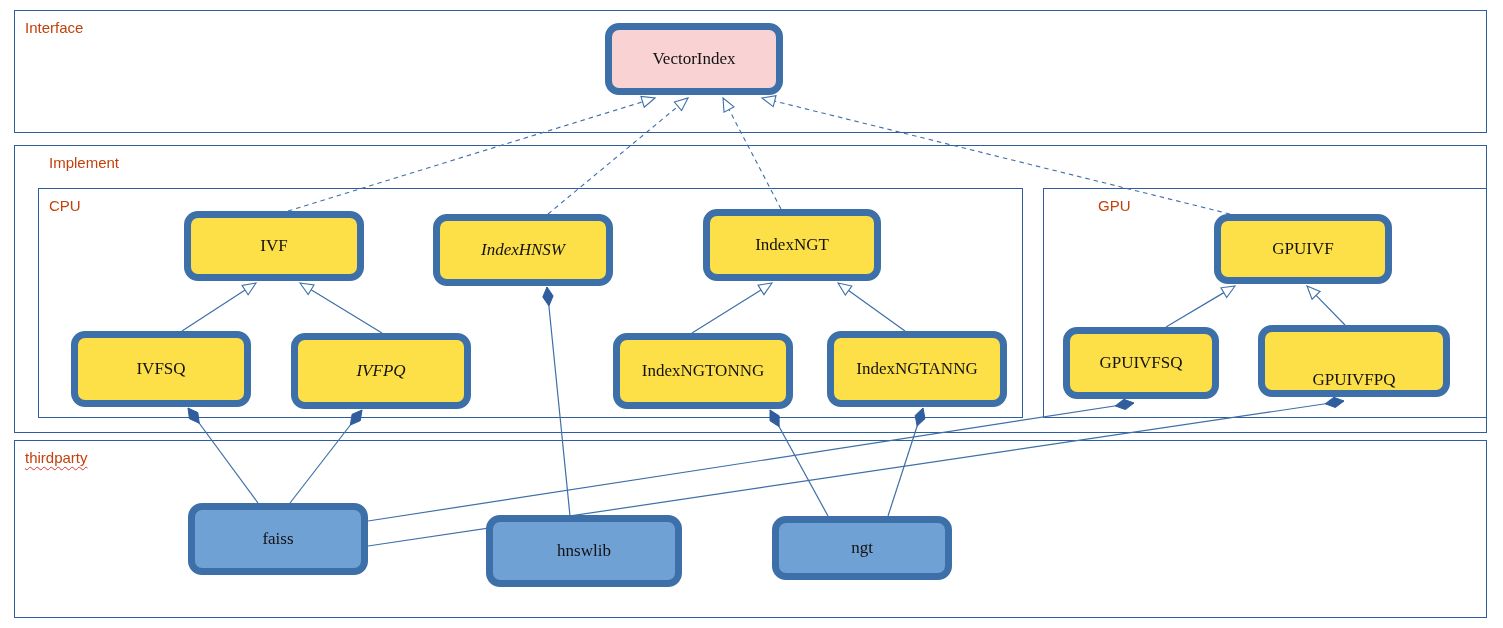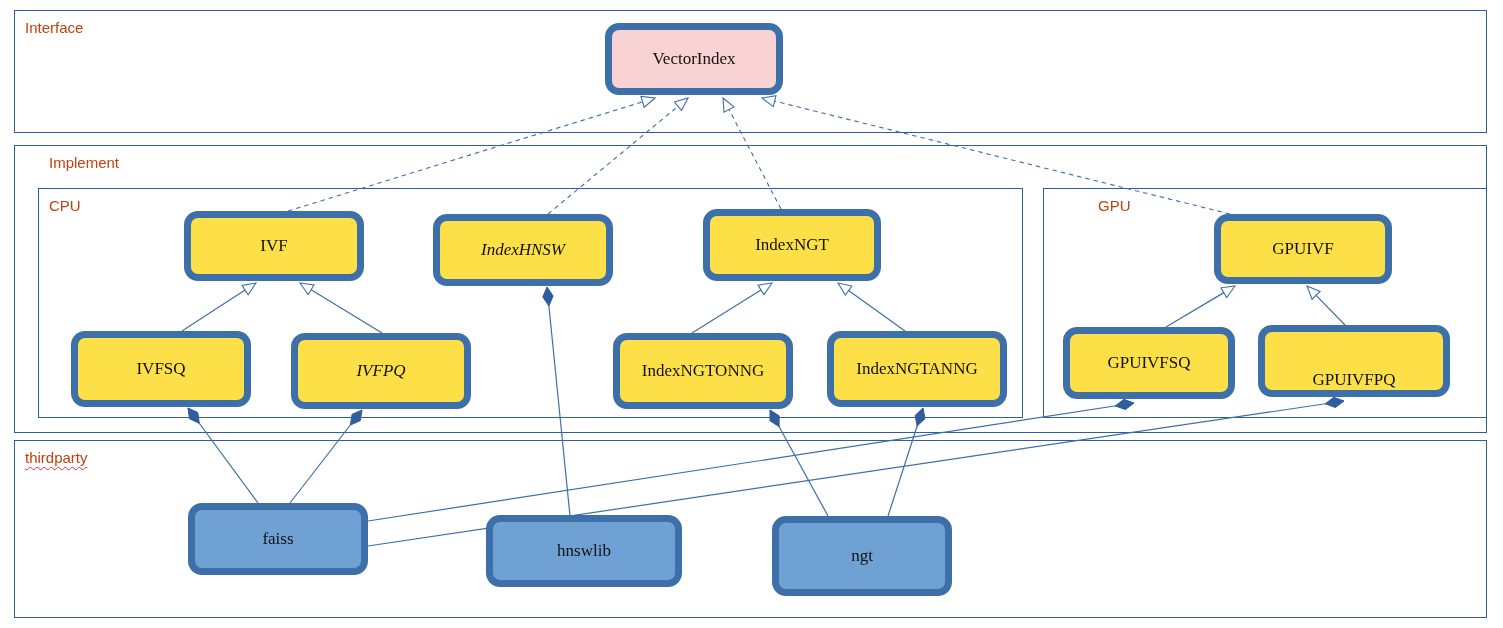--- a/index.html
+++ b/index.html
@@ -148,30 +148,30 @@
       </div>
       <div class="node kind-impl" style="left: 291px; top: 333px; width: 180px; height: 76px; border-color: rgb(61, 111, 168); font-style: italic;">
         <span>IVFPQ</span>
       </div>
       <div class="node kind-impl" style="left: 613px; top: 333px; width: 180px; height: 76px; border-color: rgb(61, 111, 168); text-align: center;">
         <span>IndexNGTONNG</span>
       </div>
       <div class="node kind-impl" style="left: 827px; top: 331px; width: 180px; height: 76px; border-color: rgb(61, 111, 168);">
         <span>IndexNGTANNG</span>
       </div>
-      <div class="node kind-impl" style="left: 1063px; top: 327px; width: 172px; height: 72px; border-color: rgb(61, 111, 168);">
+      <div class="node kind-impl" style="left: 1063px; top: 327px; width: 156px; height: 72px; border-color: rgb(61, 111, 168);">
         <span>GPUIVFSQ</span>
       </div>
       <div class="node kind-impl" style="left: 1258px; top: 325px; width: 192px; height: 72px; border-color: rgb(61, 111, 168); align-items: flex-end;">
         <span>GPUIVFPQ</span>
       </div>
       <div class="node kind-third" style="left: 188px; top: 503px; width: 180px; height: 72px; border-color: rgb(61, 111, 168);">
         <span>faiss</span>
       </div>
       <div class="node kind-third" style="left: 486px; top: 515px; width: 196px; height: 72px; border-color: rgb(61, 111, 168);">
         <span>hnswlib</span>
       </div>
-      <div class="node kind-third" style="left: 772px; top: 516px; width: 180px; height: 80px; border-color: rgb(61, 111, 168);">
+      <div class="node kind-third" style="left: 772px; top: 516px; width: 180px; height: 64px; border-color: rgb(61, 111, 168);">
         <span>ngt</span>
       </div>
     </div>
 
 </div>
 
 </body></html>

